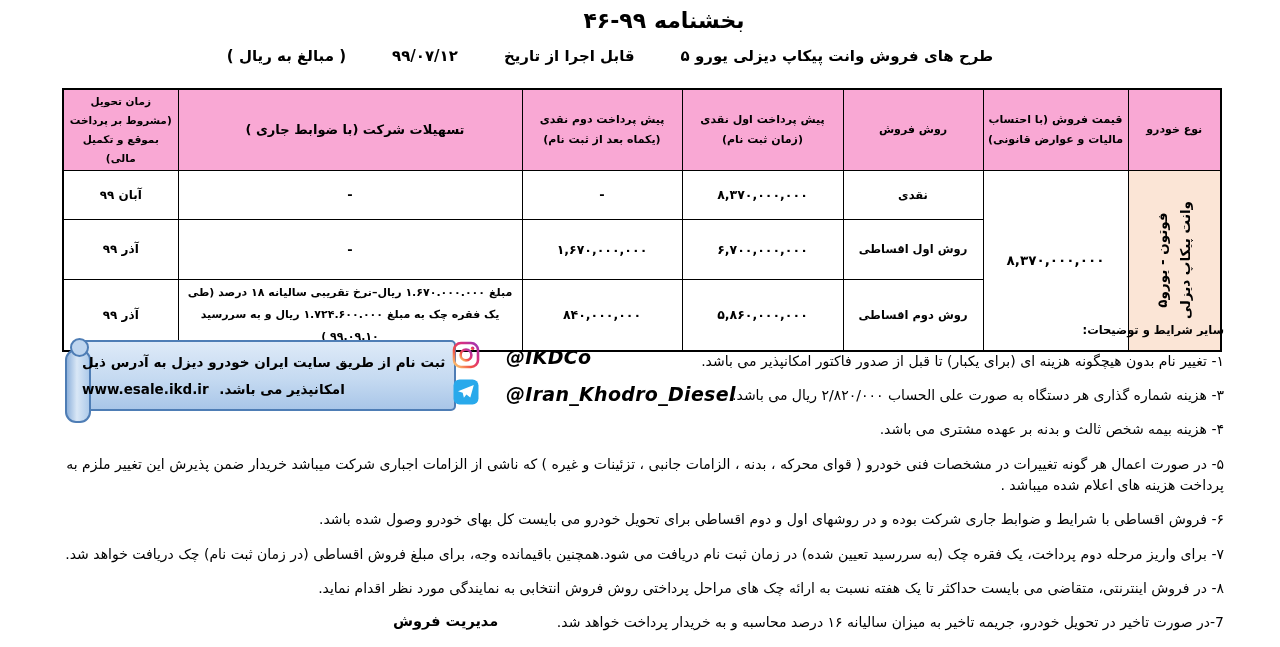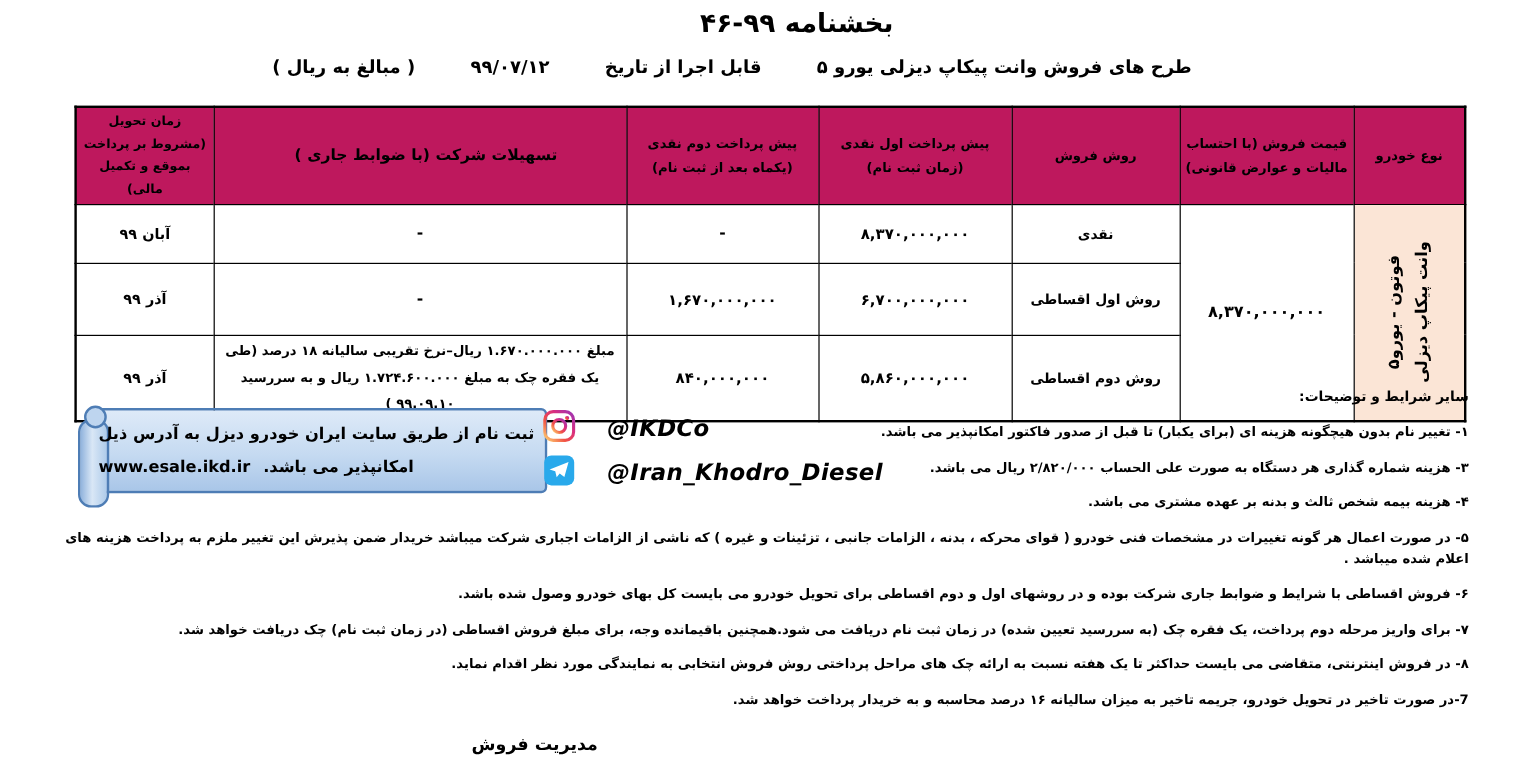--- a/index.html
+++ b/index.html
@@ -12,21 +12,21 @@
     font-size:22px;font-weight:700;padding-left:24px;}
   .doc-title .num{direction:ltr;unicode-bidi:embed;display:inline-block;}
   .doc-subtitle{position:absolute;top:47px;left:0;width:100%;display:flex;
     flex-direction:row;justify-content:center;gap:46px;font-size:15px;font-weight:700;
     transform:translateX(-30px);}
   
   .price-table{position:absolute;top:88px;right:58px;width:1158px;
     border-collapse:collapse;table-layout:fixed;border:2.5px solid #000;}
   .price-table th,.price-table td{border:1.5px solid #000;text-align:center;
     vertical-align:middle;padding:2px 4px;font-weight:700;}
-  .price-table th{background:#be185d;font-size:11px;line-height:1.8;height:58px;margin-top:44px;}
+  .price-table th{background:#f9a8d4;font-size:11px;line-height:1.8;height:58px;margin-top:44px;}
   .price-table th.h-facilities{font-size:13px;padding-left:14px;}
   .price-table th.h-delivery{font-size:10.5px;}
   .price-table th.h-price{font-size:11px;}
   .row-1 td{height:44px;}
   .row-2 td{height:55px;}
   .row-3 td{height:58px;}
   .cell-num{font-size:12.5px;letter-spacing:.5px;}
   .cell-method{font-size:11.5px;}
   .cell-delivery{font-size:12px;}
   .cell-dash{font-size:13px;}
@@ -50,21 +50,21 @@
   .callout-line{position:relative;font-size:13.5px;font-weight:700;line-height:1.95;
     text-align:center;z-index:2;}
   .callout-line .url{direction:ltr;unicode-bidi:embed;display:inline-block;margin-right:6px;}
   
   .social{position:absolute;left:452px;top:341px;direction:ltr;}
   .social-row{display:flex;align-items:center;gap:26px;margin-bottom:5px;}
   .social-handle{font-size:19px;font-weight:700;font-style:italic;letter-spacing:.3px;}
   
   .notes{position:absolute;top:323px;right:56px;width:1200px;direction:rtl;text-align:right;}
   .notes-title{font-size:11.5px;font-weight:700;margin-bottom:14px;}
-  .note-item{font-size:11px;font-weight:700;margin-bottom:12.5px;line-height:1.55;}
+  .note-item{font-size:14px;font-weight:400;margin-bottom:12.5px;line-height:1.55;}
   
   .footer-sign{position:absolute;left:393px;top:613px;font-size:14.5px;font-weight:700;}
 </style>
 </head>
 <body>
 
 <div class="page">
 
   <div class="doc-title">
     <span>بخشنامه</span>

